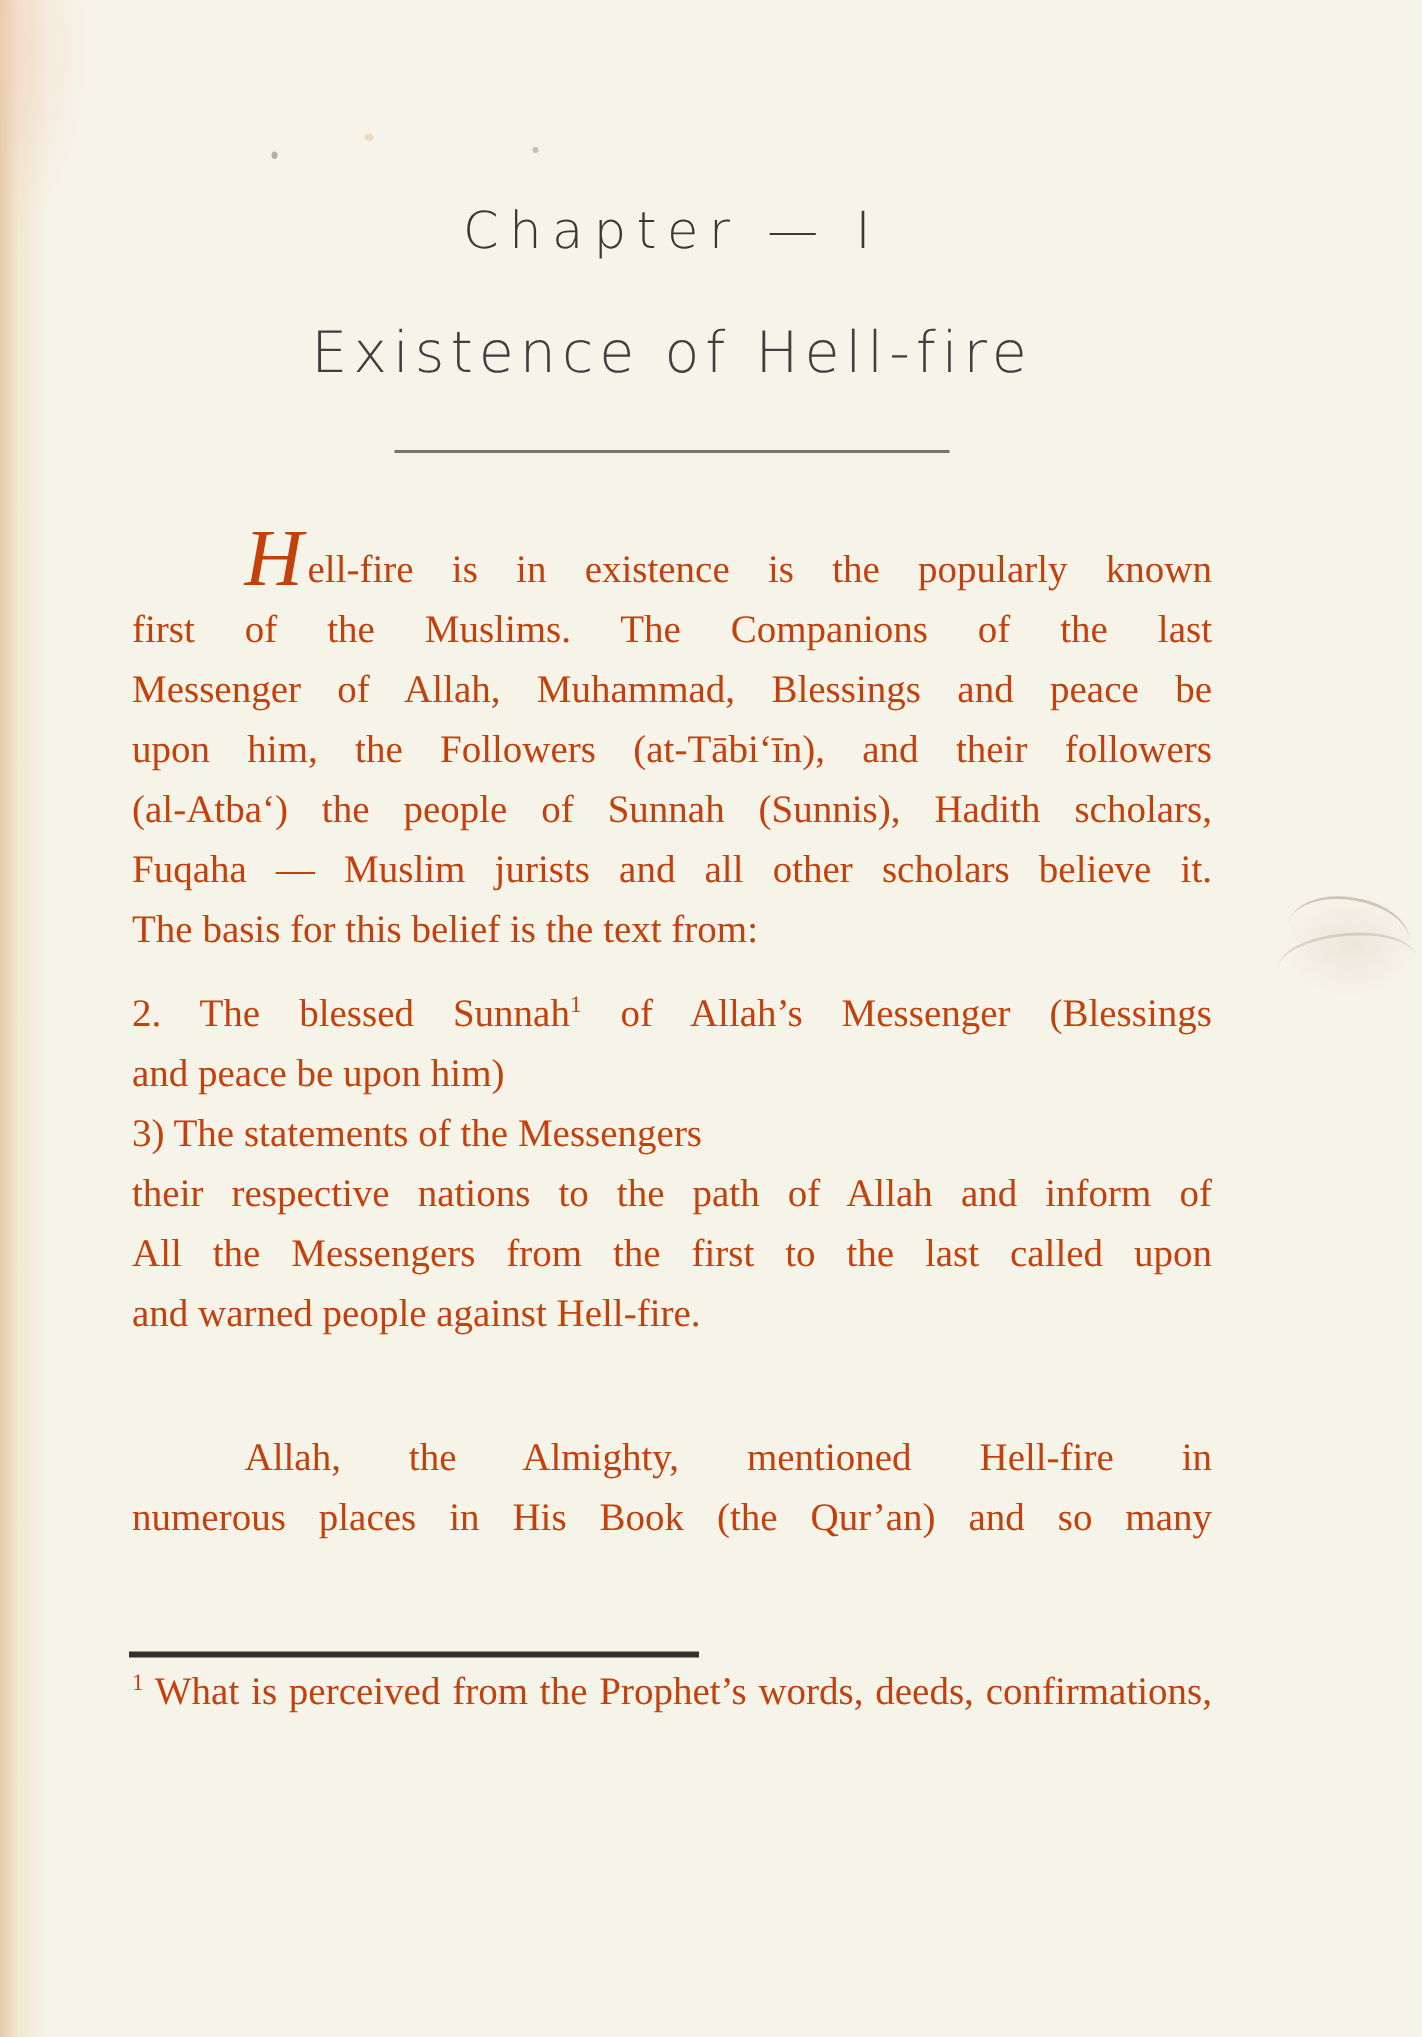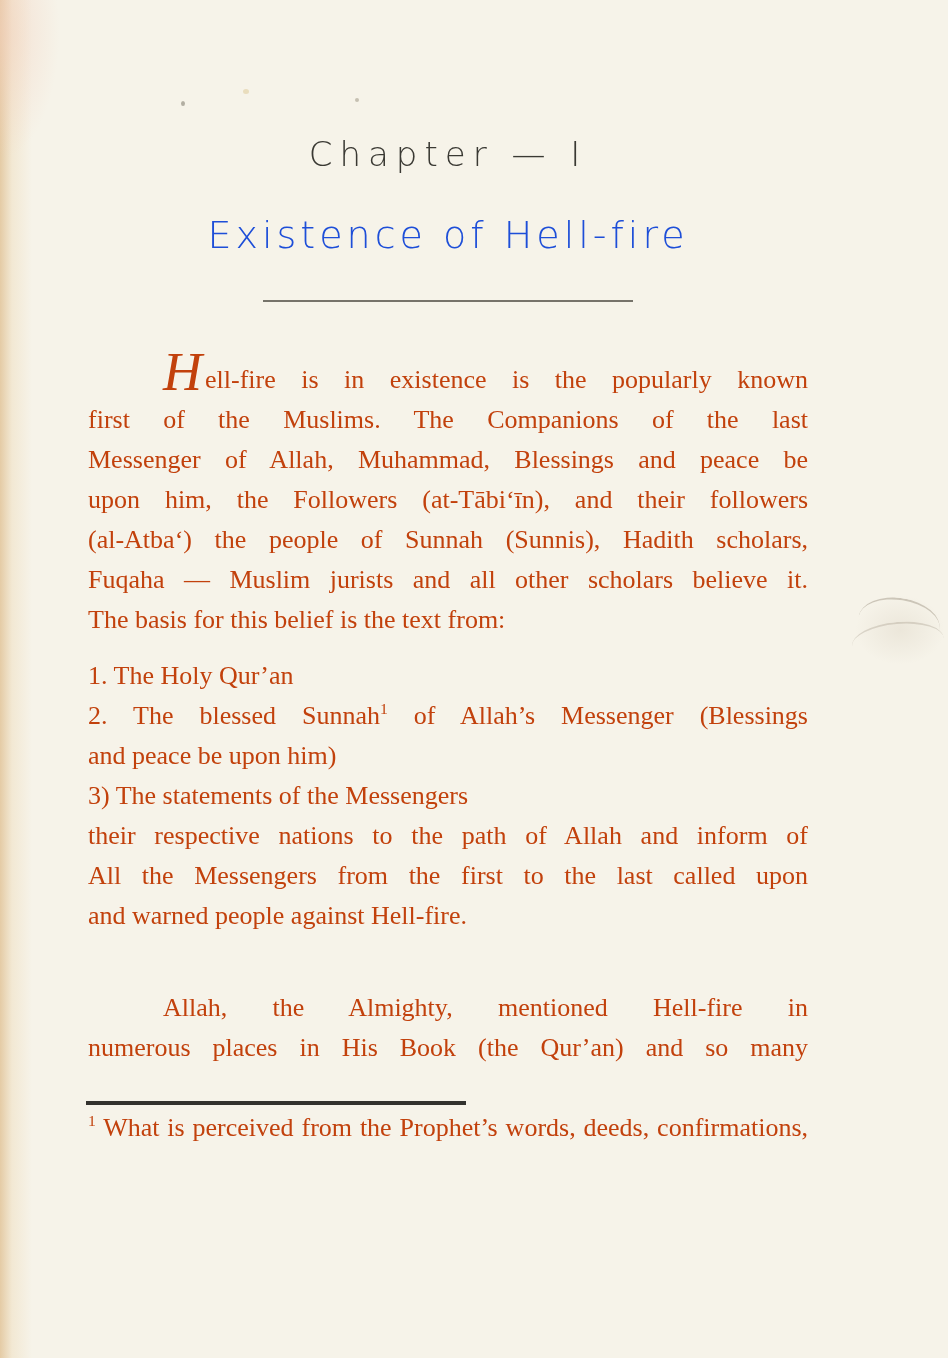--- a/index.html
+++ b/index.html
@@ -54,21 +54,21 @@
     letter-spacing:7px;
     color:#3a3933;
   }
   .chapter-subtitle{
     position:absolute;left:88px;top:206px;width:720px;
     text-align:center;
     font-family:"DejaVu Sans","Liberation Sans",sans-serif;
     font-weight:200;
     font-size:38px;line-height:58px;
     letter-spacing:4px;
-    color:#1d4ed8;
+    color:#404040;
   }
   .title-rule{
     position:absolute;left:263px;top:300px;width:370px;height:2px;
     background:#76736a;
   }
 
   
   .textcol{position:absolute;left:88px;width:720px;font-size:26px;color:#c2410c;}
   #block-1{top:360px;}
   #block-2{top:656px;}
@@ -112,30 +112,29 @@
   <div class="textcol" id="block-1">
       <div class="line just" style="padding-left: 75px;"><span class="dropcap">H</span><span>ell-fire is in existence is the popularly known</span></div>
       <div class="line just"><span>first of the Muslims. The Companions of the last</span></div>
       <div class="line just"><span>Messenger of Allah, Muhammad, Blessings and peace be</span></div>
       <div class="line just"><span>upon him, the Followers (</span><span class="i">at-Tābi‘īn</span><span>), and their followers</span></div>
       <div class="line just"><span>(</span><span class="i">al-Atba‘</span><span>) the people of Sunnah (Sunnis), Hadith scholars,</span></div>
       <div class="line just"><span class="i">Fuqaha</span><span> — Muslim jurists and all other scholars believe it.</span></div>
       <div class="line"><span>The basis for this belief is the text from:</span></div>
     </div>
   <div class="textcol" id="block-2">
-      <div class="line"><span>1. The Holy Qur’an</span></div>
       <div class="line just"><span>2. The blessed Sunnah</span><span class="sup">1</span><span> of Allah’s Messenger (Blessings</span></div>
       <div class="line"><span>and peace be upon him)</span></div>
       <div class="line"><span>3) The statements of the Messengers</span></div>
       <div class="line just"><span>their respective nations to the path of Allah and inform of</span></div>
       <div class="line just"><span>All the Messengers from the first to the last called upon</span></div>
       <div class="line"><span>and warned people against Hell-fire.</span></div>
     </div>
   <div class="textcol" id="block-3">
-      <div class="line just" style="padding-left: 75px; margin-top: 36px;"><span>Allah, the Almighty, mentioned Hell-fire in</span></div>
+      <div class="line just" style="padding-left: 75px;"><span>Allah, the Almighty, mentioned Hell-fire in</span></div>
       <div class="line just"><span>numerous places in His Book (the Qur’an) and so many</span></div>
     </div>
 
   <div class="footnote-rule"></div>
   <div class="textcol" id="footnote">
       <div class="line just"><span class="sup">1</span><span> What is perceived from the Prophet’s words, deeds, confirmations,</span></div>
     </div>
 
   <div class="smudge smudge-c"></div>
   <div class="smudge smudge-a"></div>

